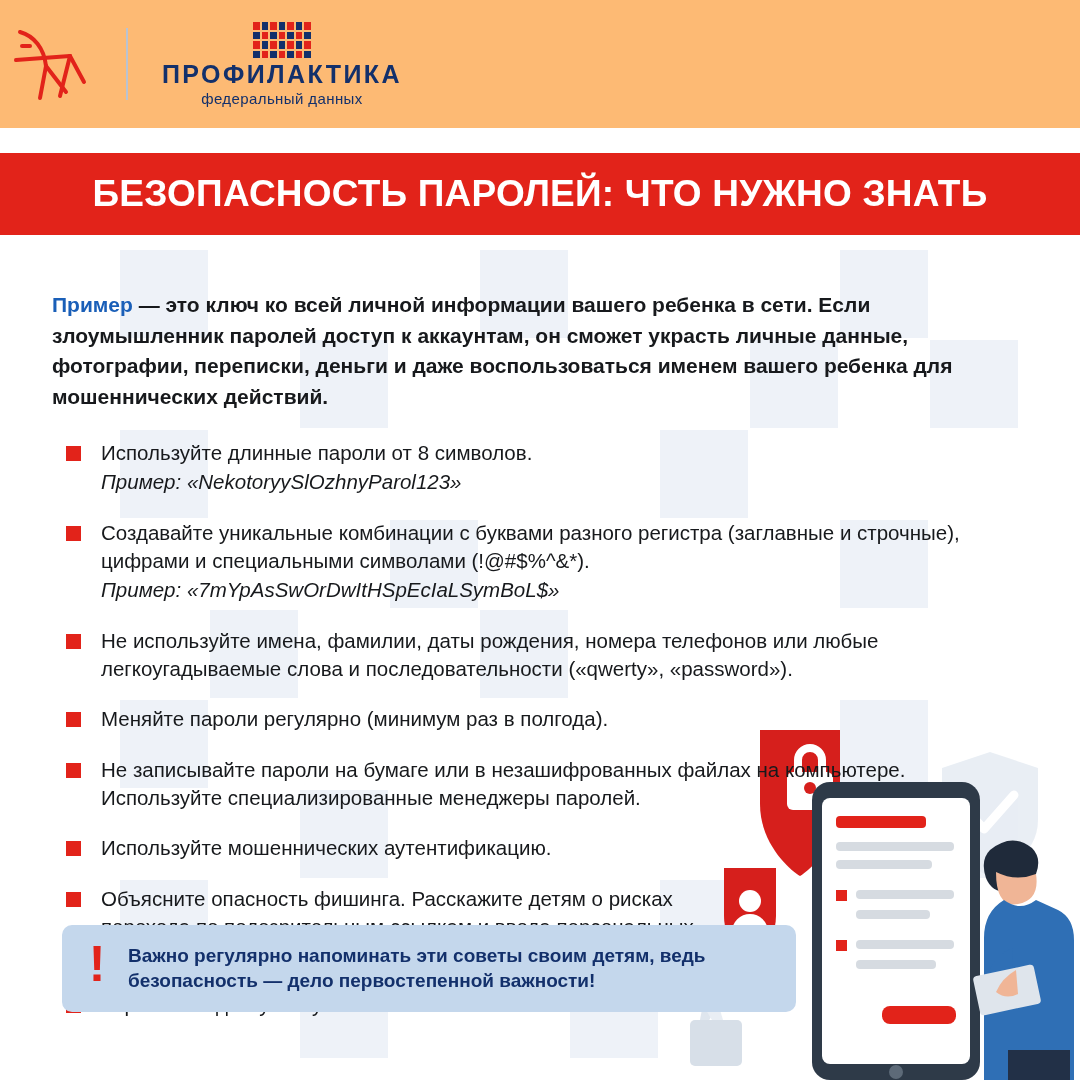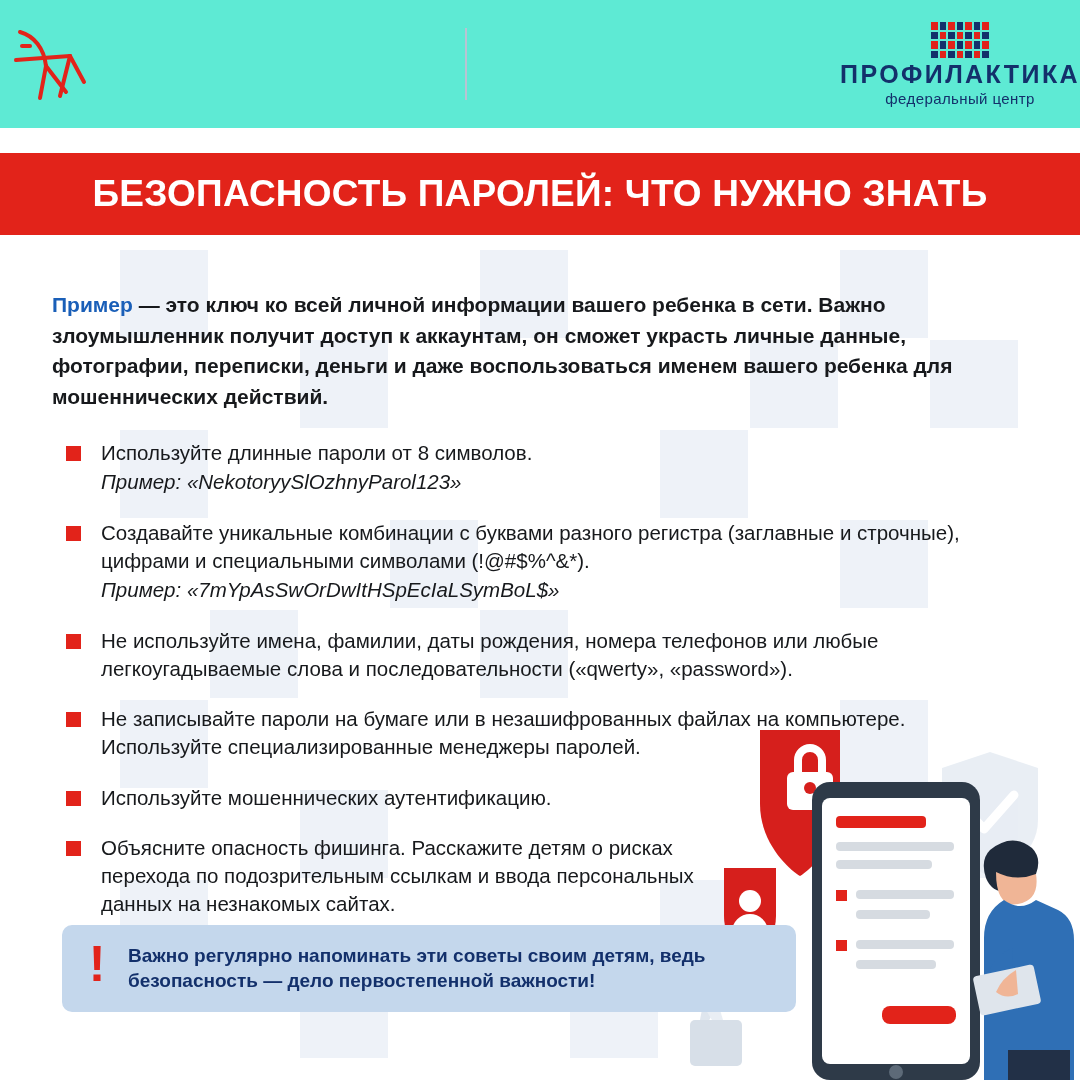--- a/index.html
+++ b/index.html
@@ -28,23 +28,23 @@
     background: #eef2f8;
   }
 
   
   .header {
     position: relative;
     z-index: 5;
     height: 128px;
     display: flex;
     align-items: center;
-    justify-content: space-between;
+    justify-content: flex-start;
     gap: 34px;
-    background: #5eead4;
+    background: #fdba74;
   }
   .logo-chair {
     width: 92px;
     height: 76px;
     position: relative;
   }
   .logo-divider {
     width: 2px;
     height: 72px;
     background: #b9c3d2;
@@ -247,31 +247,31 @@
         <i style="background:#e2231a"></i>
       <i style="background:#13306b"></i>
         <i style="background:#e2231a"></i>
         <i style="background:#13306b"></i>
         <i style="background:#e2231a"></i>
         <i style="background:#13306b"></i>
         <i style="background:#e2231a"></i>
         <i style="background:#13306b"></i>
     </div>
     <div class="prof-title">ПРОФИЛАКТИКА</div>
-    <div class="prof-sub">федеральный центр</div>
+    <div class="prof-sub">федеральный данных</div>
   </div>
 </div>
 
 <div class="title-band">
   <h1>БЕЗОПАСНОСТЬ ПАРОЛЕЙ: ЧТО НУЖНО ЗНАТЬ</h1>
 </div>
 
 <div class="content">
   <p class="intro">
-    <span class="kw">Пример</span><span> — это ключ ко всей личной информации вашего ребенка в сети. Важно злоумышленник получит доступ к аккаунтам, он сможет украсть личные данные, фотографии, переписки, деньги и даже воспользоваться именем вашего ребенка для мошеннических действий.</span>
+    <span class="kw">Пример</span><span> — это ключ ко всей личной информации вашего ребенка в сети. Если злоумышленник паролей доступ к аккаунтам, он сможет украсть личные данные, фотографии, переписки, деньги и даже воспользоваться именем вашего ребенка для мошеннических действий.</span>
   </p>
 
   <div class="tips">
     <div class="tip">
       <span class="bullet"></span>
       <div class="tip-body">
         <span>Используйте длинные пароли от 8 символов.</span>
         <span class="ex">Пример: «NekotoryySlOzhnyParol123»</span>
       </div>
     </div>
@@ -284,20 +284,26 @@
       </div>
     </div>
 
     <div class="tip">
       <span class="bullet"></span>
       <div class="tip-body">
         <span>Не используйте имена, фамилии, даты рождения, номера телефонов или любые легкоугадываемые слова и последовательности («qwerty», «password»).</span>
       </div>
     </div>
 
+    <div class="tip">
+      <span class="bullet"></span>
+      <div class="tip-body">
+        <span>Меняйте пароли регулярно (минимум раз в полгода).</span>
+      </div>
+    </div>
 
     <div class="tip">
       <span class="bullet"></span>
       <div class="tip-body">
         <span>Не записывайте пароли на бумаге или в незашифрованных файлах на компьютере. Используйте специализированные менеджеры паролей.</span>
       </div>
     </div>
 
     <div class="tip">
       <span class="bullet"></span>

